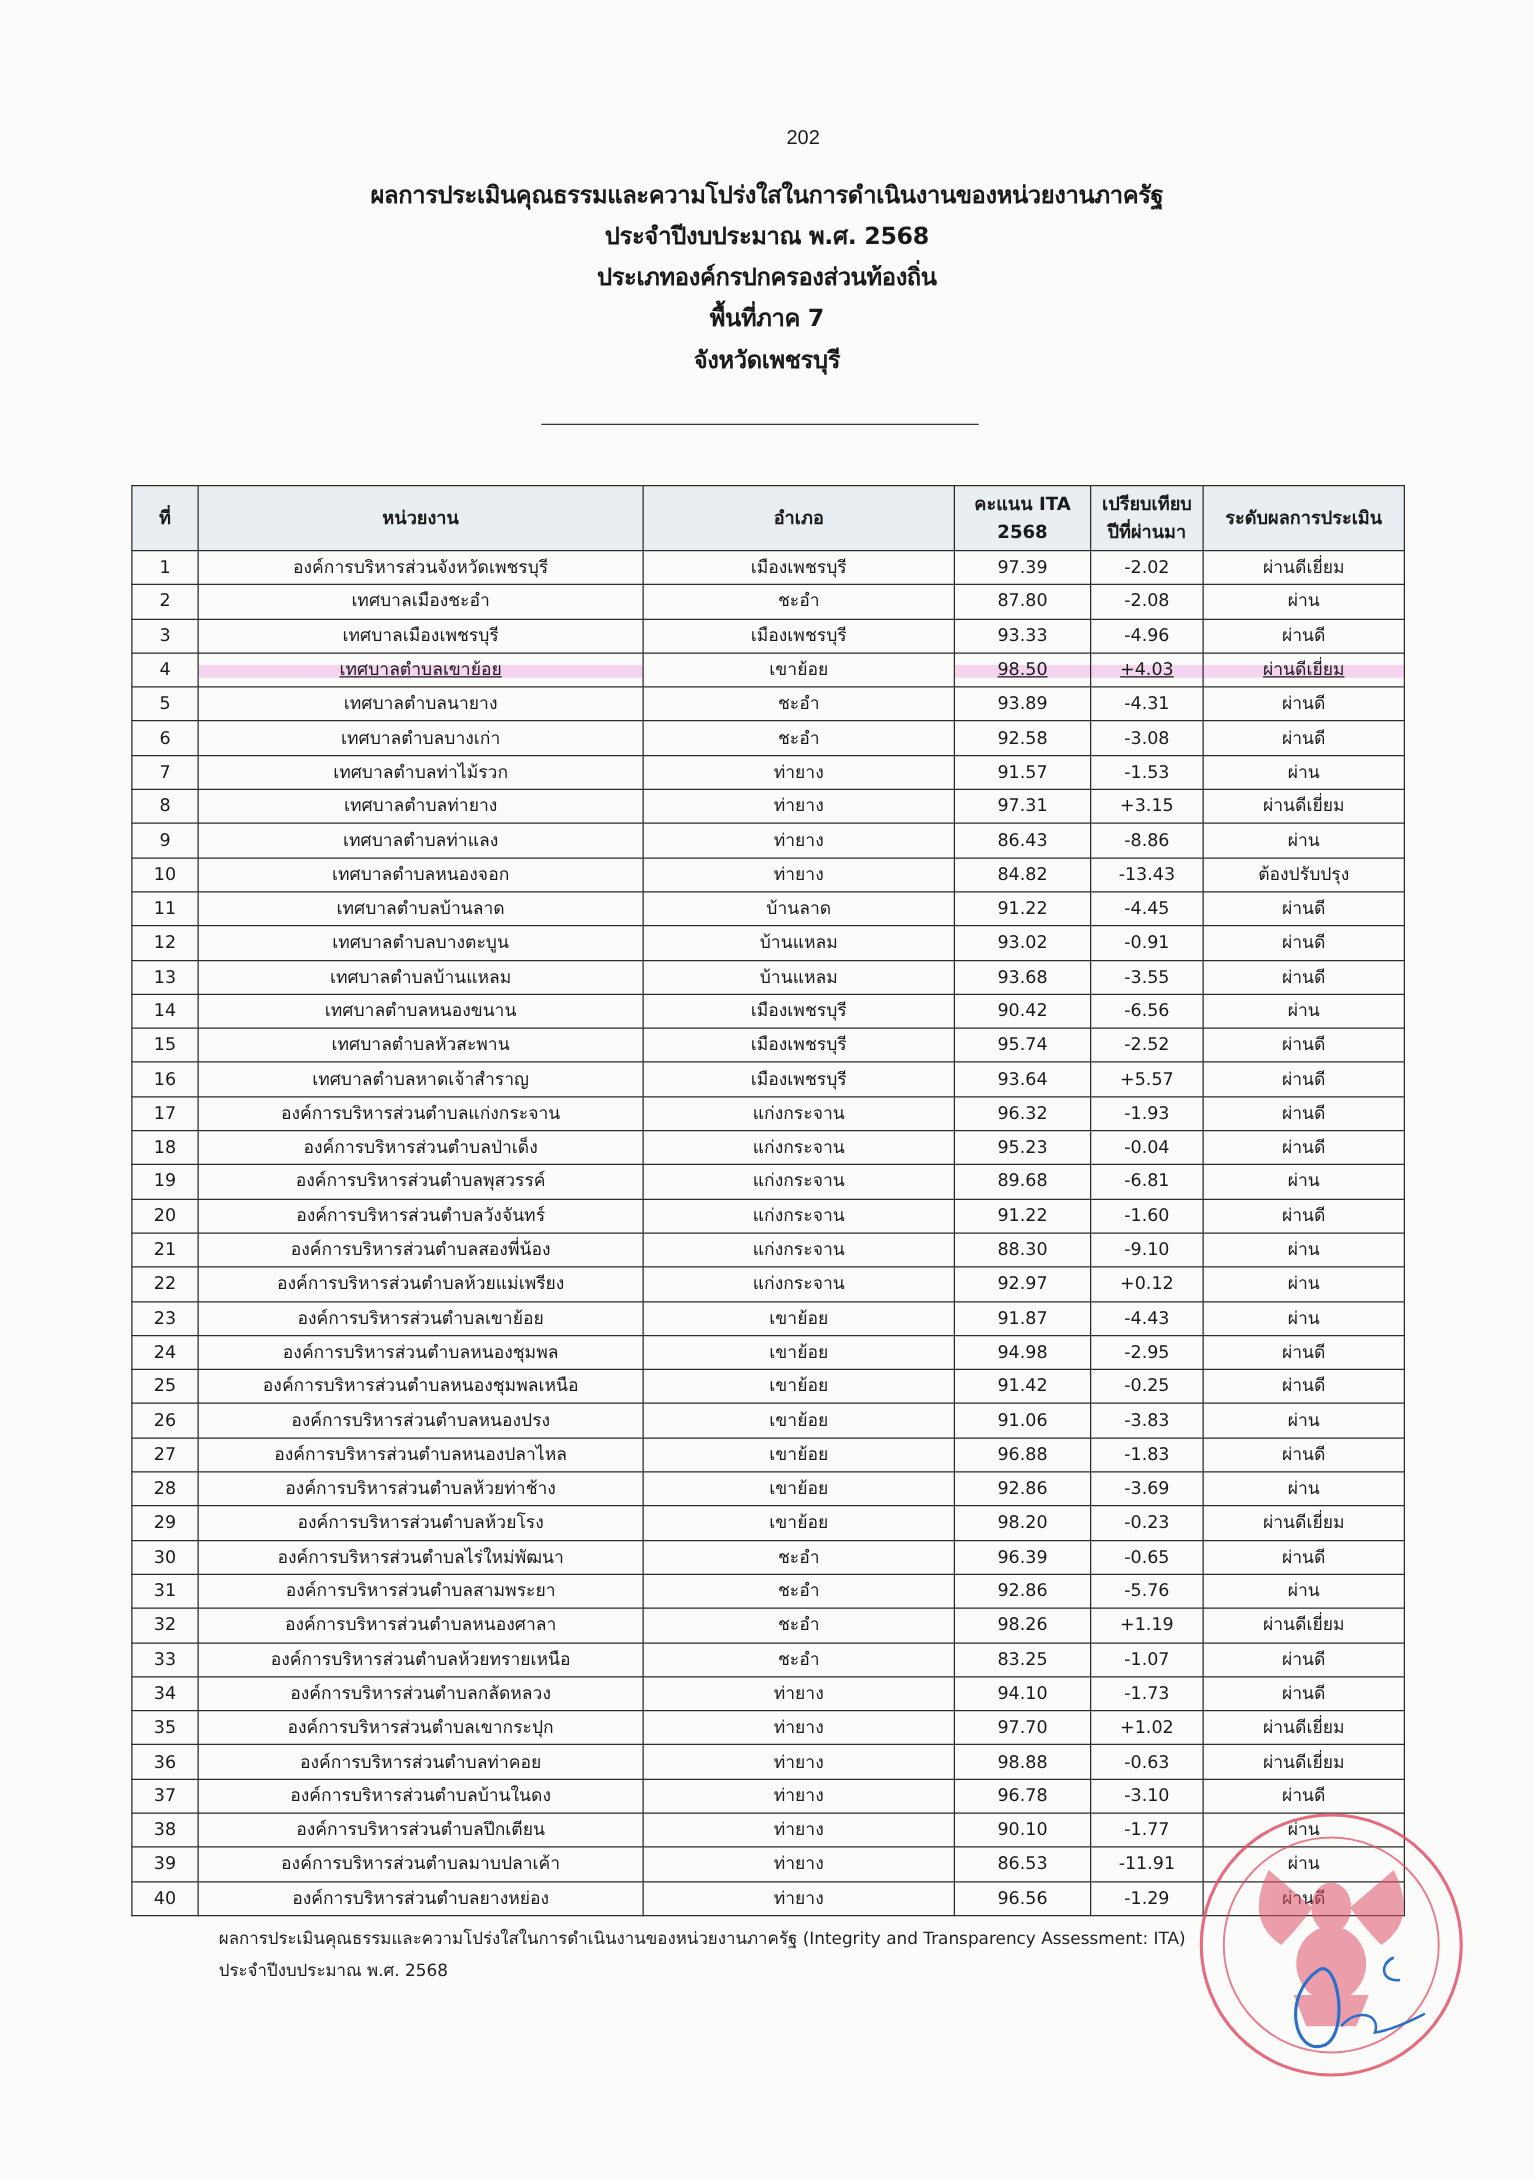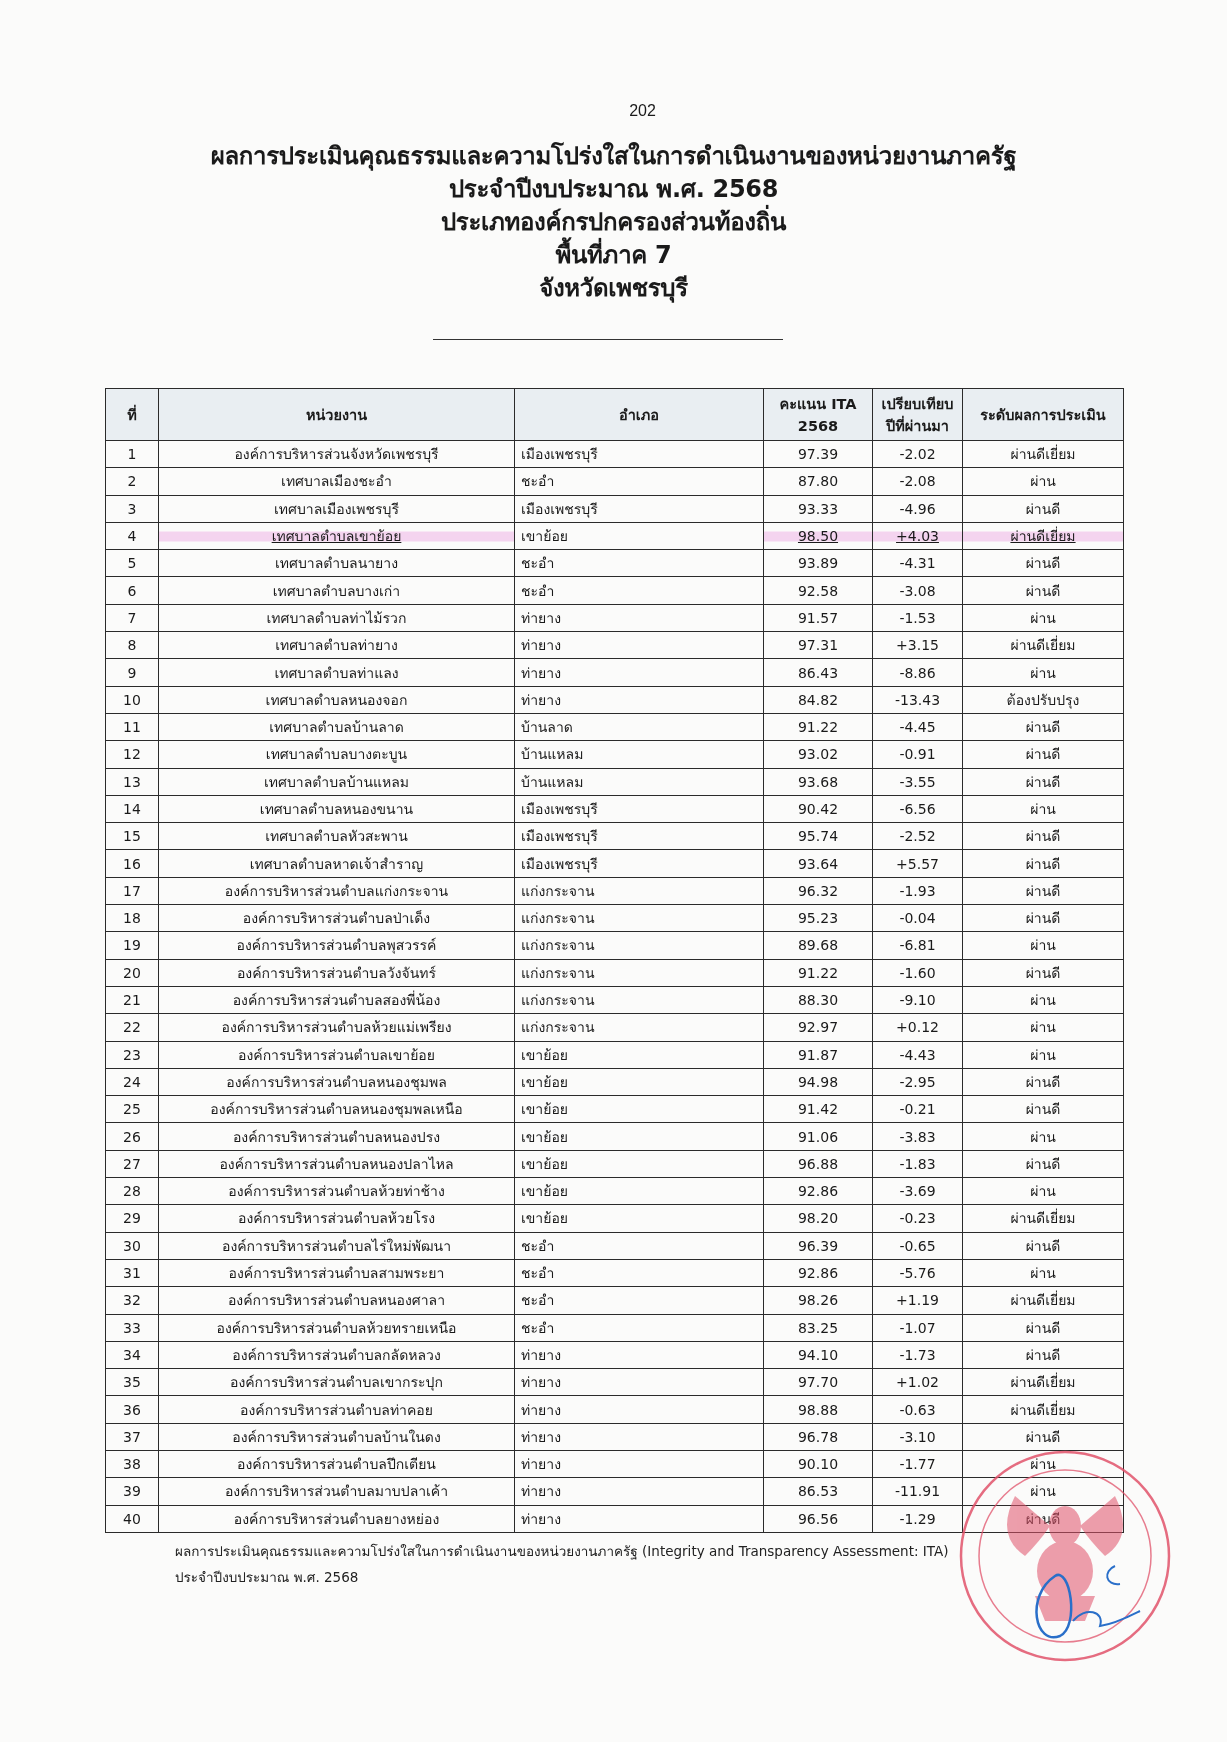--- a/index.html
+++ b/index.html
@@ -12,21 +12,21 @@
     overflow: hidden;
   }
   .page-number {
     position: absolute; top: 102px; left: 0; width: 1227px;
     text-align: center; font-size: 16px; font-family: "Liberation Sans", sans-serif; padding-left: 29px;
   }
   .titles {
     position: absolute; top: 140px; left: 0; width: 1227px; text-align: center;
   }
   .titles div {
-    font-weight: bold; font-size: 24px; line-height: 33px; height: 33px;
+    font-weight: bold; font-size: 19px; line-height: 33px; height: 33px;
     letter-spacing: -0.3px;
   }
   .title-rule {
     position: absolute; top: 339px; left: 433px; width: 350px; height: 1px;
     background: #333;
   }
   table.results {
     position: absolute; top: 388px; left: 105px;
     width: 1018px;
     border-collapse: collapse;
@@ -43,21 +43,21 @@
     height: 51px;
     background: #e9eef2;
     font-weight: bold;
     font-size: 14.5px;
     text-align: center;
     line-height: 22px;
   }
   table.results td { height: 26.3px; line-height: 26px; }
   td.c-no { text-align: center; }
   td.c-agency { text-align: center; }
-  td.c-district { text-align: left; }
+  td.c-district { text-align: center; }
   td.c-score, td.c-diff, td.c-level { text-align: center; }
   tr.highlight td.hl { background: linear-gradient(to bottom, transparent 35%, rgba(232,140,220,0.35) 35%, rgba(232,140,220,0.35) 75%, transparent 75%); text-decoration: underline; }
   .footer-note {
     position: absolute; top: 1538px; left: 175px;
     font-size: 13.5px; line-height: 26px; color: #222;
   }
   .stamp {
     position: absolute; top: 1446px; left: 955px; width: 220px; height: 220px;
   }
 </style>
@@ -291,21 +291,21 @@
         <td class="c-district">เขาย้อย</td>
         <td class="c-score">94.98</td>
         <td class="c-diff">-2.95</td>
         <td class="c-level">ผ่านดี</td>
       </tr>
       <tr>
         <td class="c-no">25</td>
         <td class="c-agency">องค์การบริหารส่วนตำบลหนองชุมพลเหนือ</td>
         <td class="c-district">เขาย้อย</td>
         <td class="c-score">91.42</td>
-        <td class="c-diff">-0.21</td>
+        <td class="c-diff">-0.25</td>
         <td class="c-level">ผ่านดี</td>
       </tr>
       <tr>
         <td class="c-no">26</td>
         <td class="c-agency">องค์การบริหารส่วนตำบลหนองปรง</td>
         <td class="c-district">เขาย้อย</td>
         <td class="c-score">91.06</td>
         <td class="c-diff">-3.83</td>
         <td class="c-level">ผ่าน</td>
       </tr>

